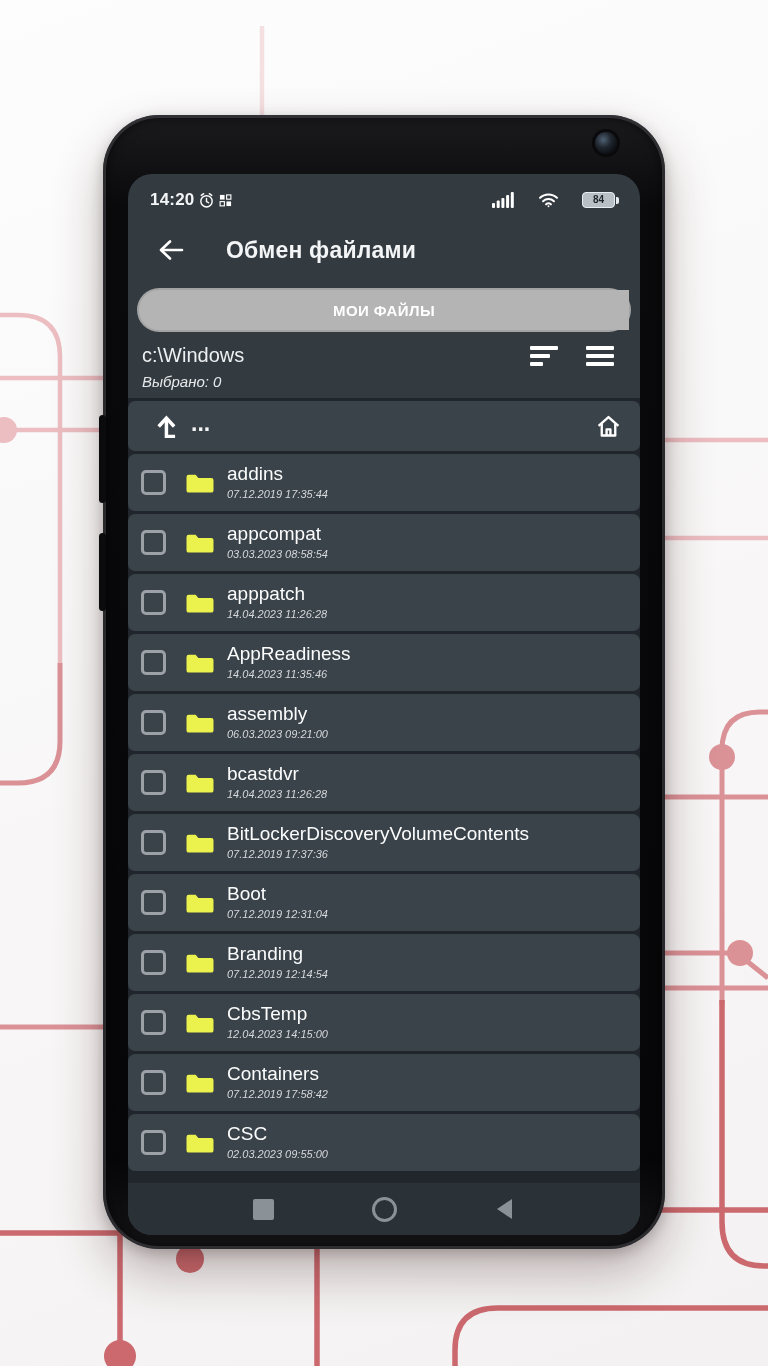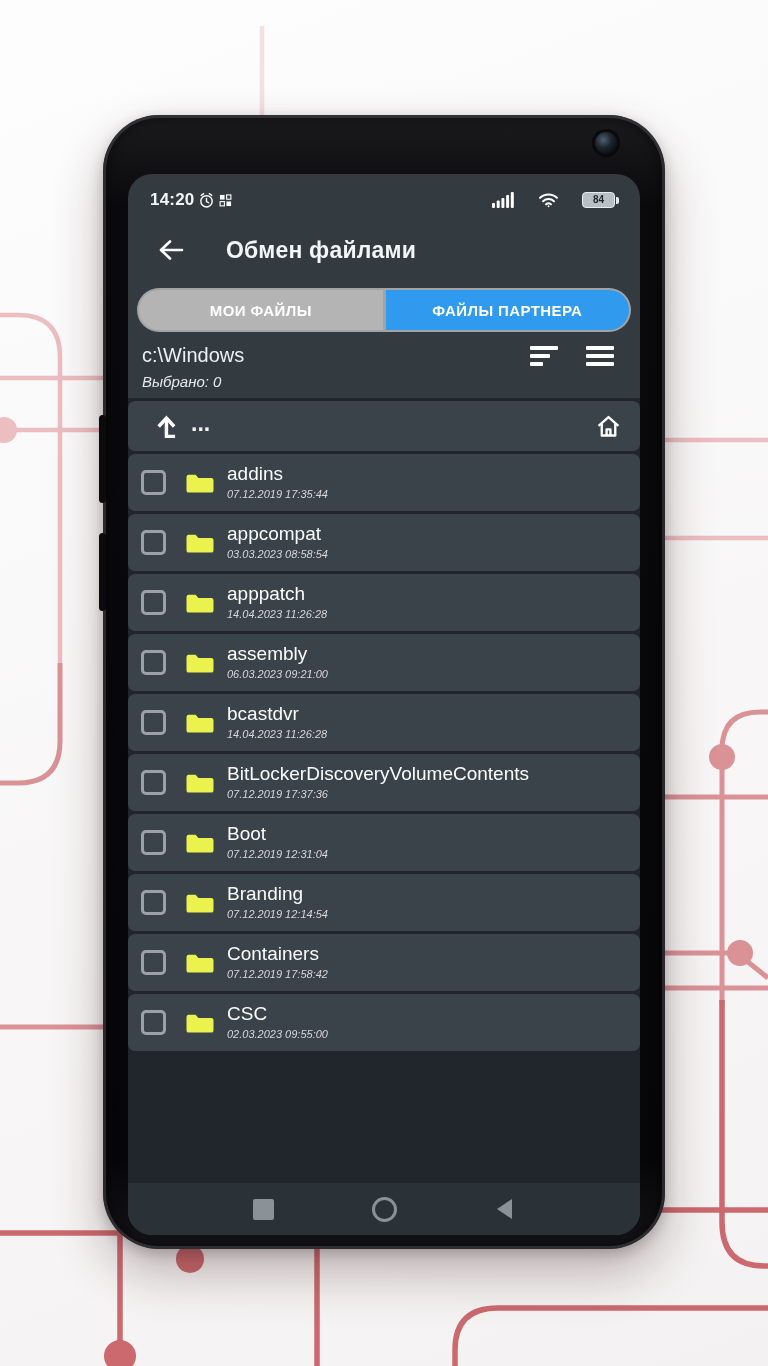--- a/index.html
+++ b/index.html
@@ -180,21 +180,20 @@
         <svg width="30" height="26" viewBox="0 0 28 26" fill="none" stroke="#fff" stroke-width="2.6" stroke-linecap="round" stroke-linejoin="round">
           <path d="M25 13 H4.5"></path>
             <path d="M13 4.5 L4 13 L13 21.5"></path>
         </svg>
       </span>
       <span class="page-title">Обмен файлами</span>
     </div>
 
     <div class="tabs-pill">
       <div class="tab inactive">МОИ ФАЙЛЫ</div>
-      <div class="tab active">ФАЙЛЫ ПАРТНЕРА</div>
     </div>
 
     <div class="path-row">
       <span class="path-text">c:\Windows</span>
       <span class="path-icons">
         <span class="bars sort-bars">
             <i></i>
             <i></i>
             <i></i>
           </span>
@@ -263,20 +262,32 @@
     </span>
   </div>
         <div class="row file-row">
     <span class="checkbox"></span>
     <span class="folder-ic">
       <svg width="30" height="24" viewBox="0 0 30 24">
         <path fill="#ebf24e" d="M1.5 6 Q1.5 3.8 3.7 3.8 H10.6 L13.4 6.9 H26.3 Q28.5 6.9 28.5 9.1 V19.4 Q28.5 21.6 26.3 21.6 H3.7 Q1.5 21.6 1.5 19.4 Z"></path>
       </svg>
     </span>
     <span class="file-texts">
+      <span class="file-name">AppReadiness</span>
+      <span class="file-date">14.04.2023 11:35:46</span>
+    </span>
+  </div>
+        <div class="row file-row">
+    <span class="checkbox"></span>
+    <span class="folder-ic">
+      <svg width="30" height="24" viewBox="0 0 30 24">
+        <path fill="#ebf24e" d="M1.5 6 Q1.5 3.8 3.7 3.8 H10.6 L13.4 6.9 H26.3 Q28.5 6.9 28.5 9.1 V19.4 Q28.5 21.6 26.3 21.6 H3.7 Q1.5 21.6 1.5 19.4 Z"></path>
+      </svg>
+    </span>
+    <span class="file-texts">
       <span class="file-name">assembly</span>
       <span class="file-date">06.03.2023 09:21:00</span>
     </span>
   </div>
         <div class="row file-row">
     <span class="checkbox"></span>
     <span class="folder-ic">
       <svg width="30" height="24" viewBox="0 0 30 24">
         <path fill="#ebf24e" d="M1.5 6 Q1.5 3.8 3.7 3.8 H10.6 L13.4 6.9 H26.3 Q28.5 6.9 28.5 9.1 V19.4 Q28.5 21.6 26.3 21.6 H3.7 Q1.5 21.6 1.5 19.4 Z"></path>
       </svg>
@@ -313,20 +324,32 @@
         <div class="row file-row">
     <span class="checkbox"></span>
     <span class="folder-ic">
       <svg width="30" height="24" viewBox="0 0 30 24">
         <path fill="#ebf24e" d="M1.5 6 Q1.5 3.8 3.7 3.8 H10.6 L13.4 6.9 H26.3 Q28.5 6.9 28.5 9.1 V19.4 Q28.5 21.6 26.3 21.6 H3.7 Q1.5 21.6 1.5 19.4 Z"></path>
       </svg>
     </span>
     <span class="file-texts">
       <span class="file-name">Branding</span>
       <span class="file-date">07.12.2019 12:14:54</span>
+    </span>
+  </div>
+        <div class="row file-row">
+    <span class="checkbox"></span>
+    <span class="folder-ic">
+      <svg width="30" height="24" viewBox="0 0 30 24">
+        <path fill="#ebf24e" d="M1.5 6 Q1.5 3.8 3.7 3.8 H10.6 L13.4 6.9 H26.3 Q28.5 6.9 28.5 9.1 V19.4 Q28.5 21.6 26.3 21.6 H3.7 Q1.5 21.6 1.5 19.4 Z"></path>
+      </svg>
+    </span>
+    <span class="file-texts">
+      <span class="file-name">CbsTemp</span>
+      <span class="file-date">12.04.2023 14:15:00</span>
     </span>
   </div>
         <div class="row file-row">
     <span class="checkbox"></span>
     <span class="folder-ic">
       <svg width="30" height="24" viewBox="0 0 30 24">
         <path fill="#ebf24e" d="M1.5 6 Q1.5 3.8 3.7 3.8 H10.6 L13.4 6.9 H26.3 Q28.5 6.9 28.5 9.1 V19.4 Q28.5 21.6 26.3 21.6 H3.7 Q1.5 21.6 1.5 19.4 Z"></path>
       </svg>
     </span>
     <span class="file-texts">

